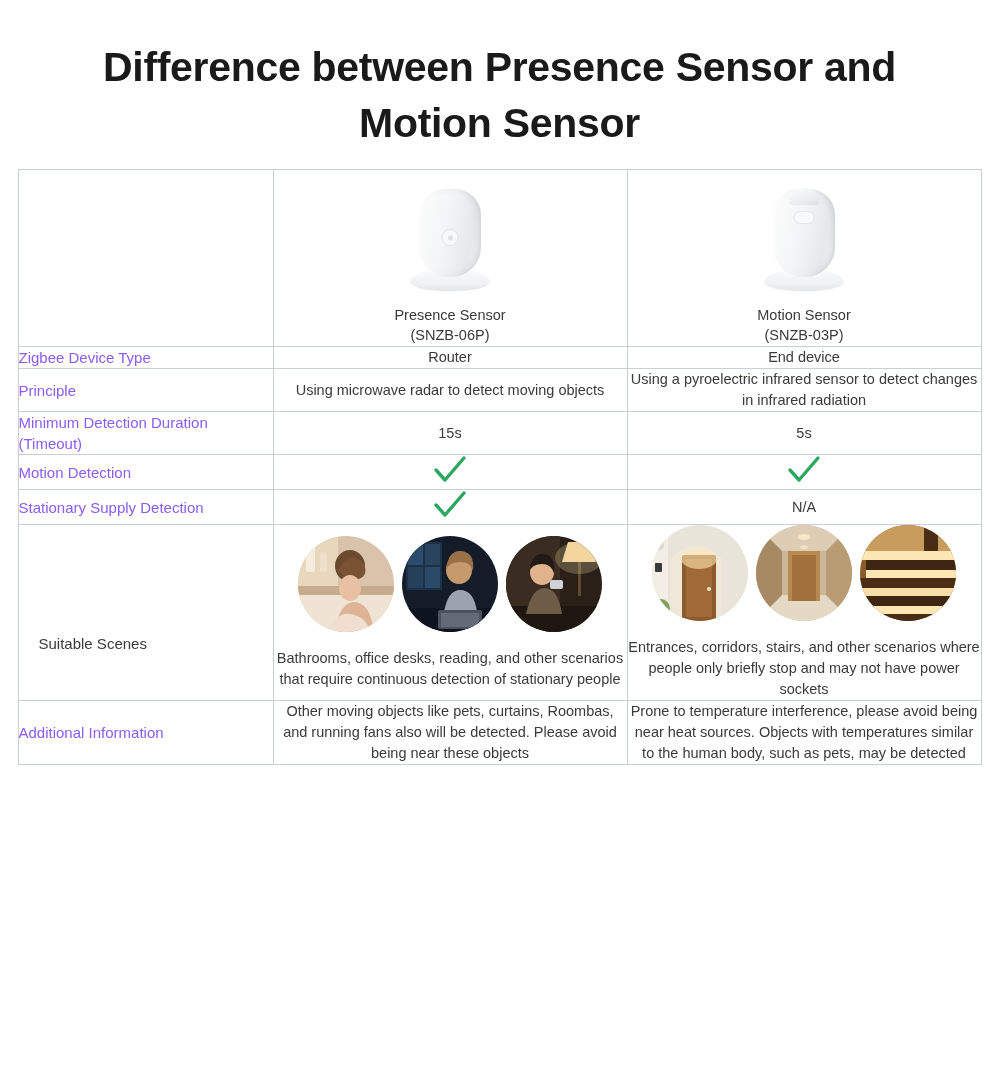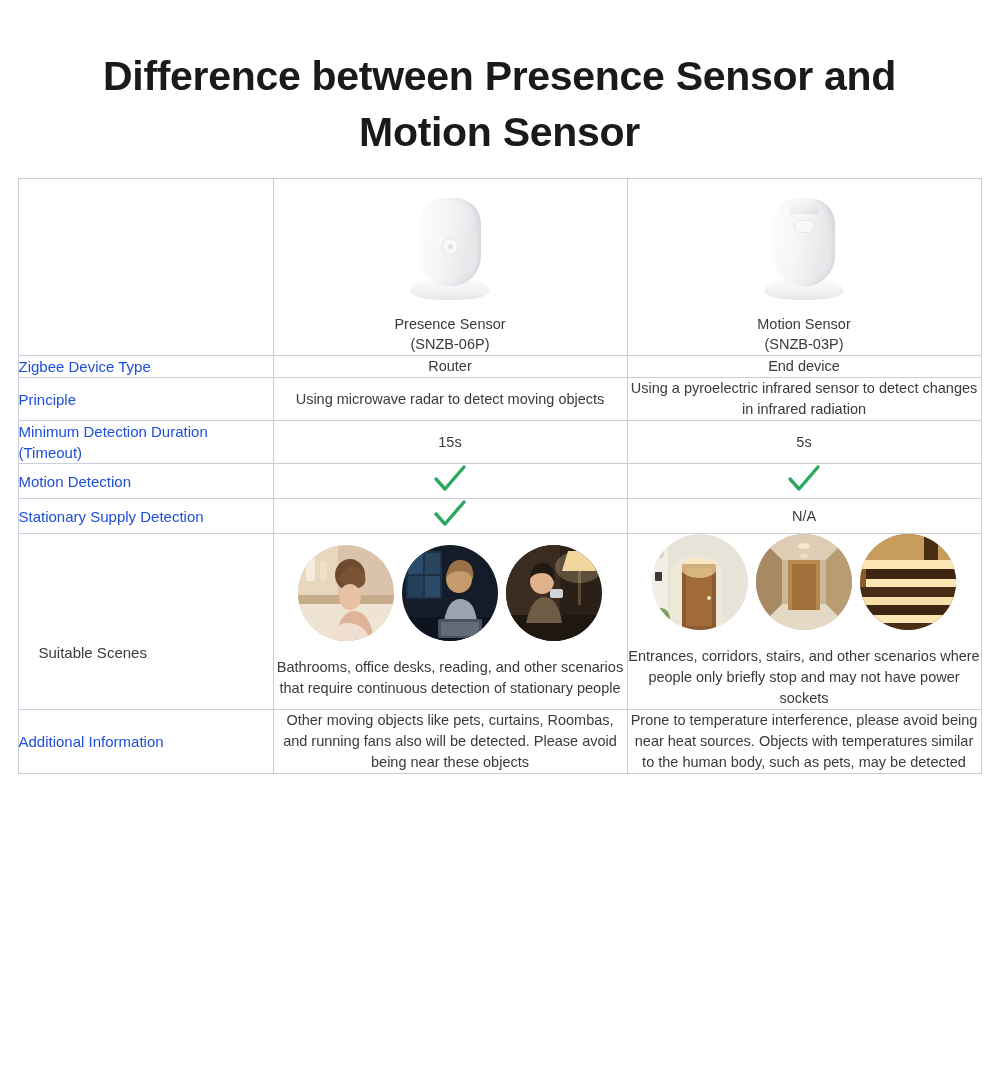--- a/index.html
+++ b/index.html
@@ -11,21 +11,21 @@
     width: 999px;
     height: 1089px;
     font-family: "Liberation Sans", "DejaVu Sans", sans-serif;
     color: #3a3a3a;
     overflow: hidden;
   }
 
   
   .page-title {
     width: 880px;
-    margin: 12px auto;
+    margin: 3px auto;
     padding-top: 36px;
     text-align: center;
     font-size: 41px;
     line-height: 56px;
     font-weight: bold;
     color: #1a1a1a;
     letter-spacing: -0.3px;
   }
 
   
@@ -39,21 +39,21 @@
     border: 1px solid #c9ced8;
     vertical-align: middle;
     padding: 0;
   }
   .col-label  { width: 255px; }
   .col-device { width: 354px; }
 
   .label-cell {
     font-size: 15px;
     line-height: 21px;
-    color: #1d4ed8;
+    color: #8b5cf6;
     padding: 10px 0 10px 20px;
     text-align: left;
   }
   .value-cell {
     font-size: 14.5px;
     line-height: 21px;
     color: #3a3a3a;
     text-align: center;
     padding: 12px 22px;
   }

